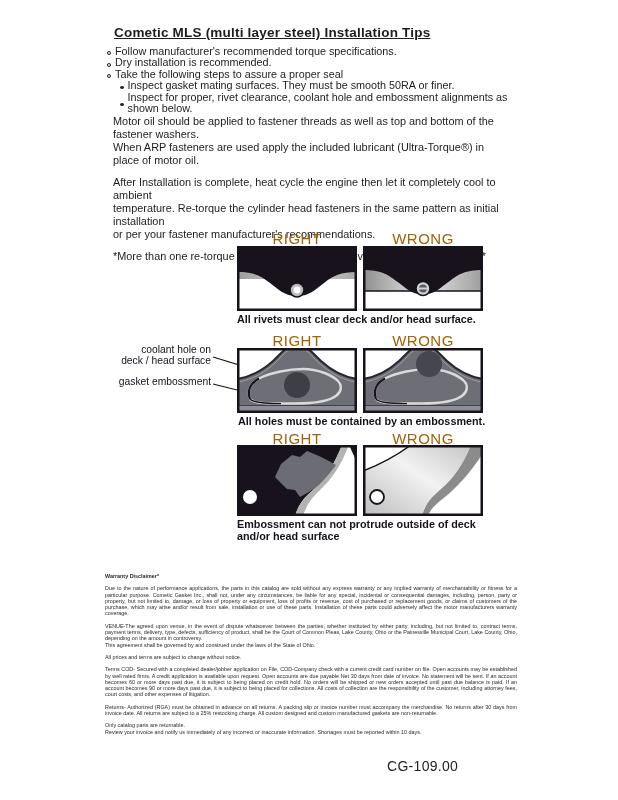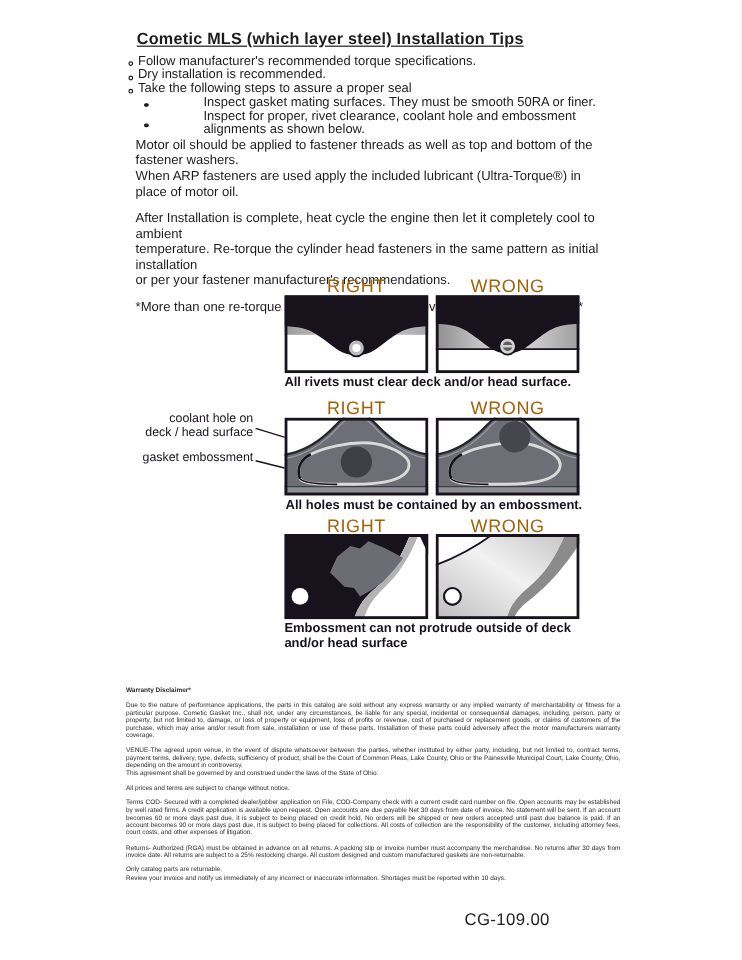--- a/index.html
+++ b/index.html
@@ -13,21 +13,21 @@
     position:absolute; left:114px; top:25px;
     font-size:13.5px; font-weight:bold; text-decoration:underline;
     letter-spacing:0.2px;
   }
   .bullets { position:absolute; left:107px; top:46px; width:410px; font-size:10.8px; line-height:11.4px; }
   .b-row { display:flex; align-items:center; }
   .b-row .mk {
     flex:0 0 auto; width:4px; height:4px; border:1px solid #1d1d1f; border-radius:50%;
     margin:3.2px 4px 0 0; background:#fff;
   }
-  .b-row.sub { margin-left:13px;gap:42px; }
+  .b-row.sub { margin-left:13px; }
   .b-row.sub .mk { background:#1d1d1f; width:3.6px; height:3.6px; border:1px solid #1d1d1f; }
   .diesel { position:absolute; left:113px; top:115px; width:400px; font-size:10.9px; line-height:13px; }
   .diesel h2 { font-size:12.5px; font-weight:bold; margin-bottom:7px; }
   .diesel p { margin-bottom:9px; white-space:pre-line; }
   .dlabel {
     position:absolute; width:120px; text-align:center;
     font-size:15px; letter-spacing:0.5px; color:#a16207;
   }
   .dbox { position:absolute; display:block; }
   .dcaption {
@@ -42,21 +42,21 @@
   .fineprint { position:absolute; left:105px; top:573px; width:412px; font-size:5.4px; line-height:6.3px; color:#2a2a2c; text-align:justify; }
   .fineprint .fp-head { font-weight:bold; margin-bottom:6px; text-align:left; }
   .fineprint p { margin-bottom:6px; white-space:pre-line; }
   .pagenum { position:absolute; left:387px; top:758px; font-size:14px; letter-spacing:0.3px; color:#232325; }
 </style>
 </head>
 <body>
 
 <div class="page">
 
-  <h1 class="title">Cometic MLS (which layer steel) Installation Tips</h1>
+  <h1 class="title">Cometic MLS (multi layer steel) Installation Tips</h1>
 
   <div class="bullets">
     <div class="b-row">
       <span class="mk"></span>
       <span>Follow manufacturer's recommended torque specifications.</span>
     </div>
     <div class="b-row">
       <span class="mk"></span>
       <span>Dry installation is recommended.</span>
     </div>

